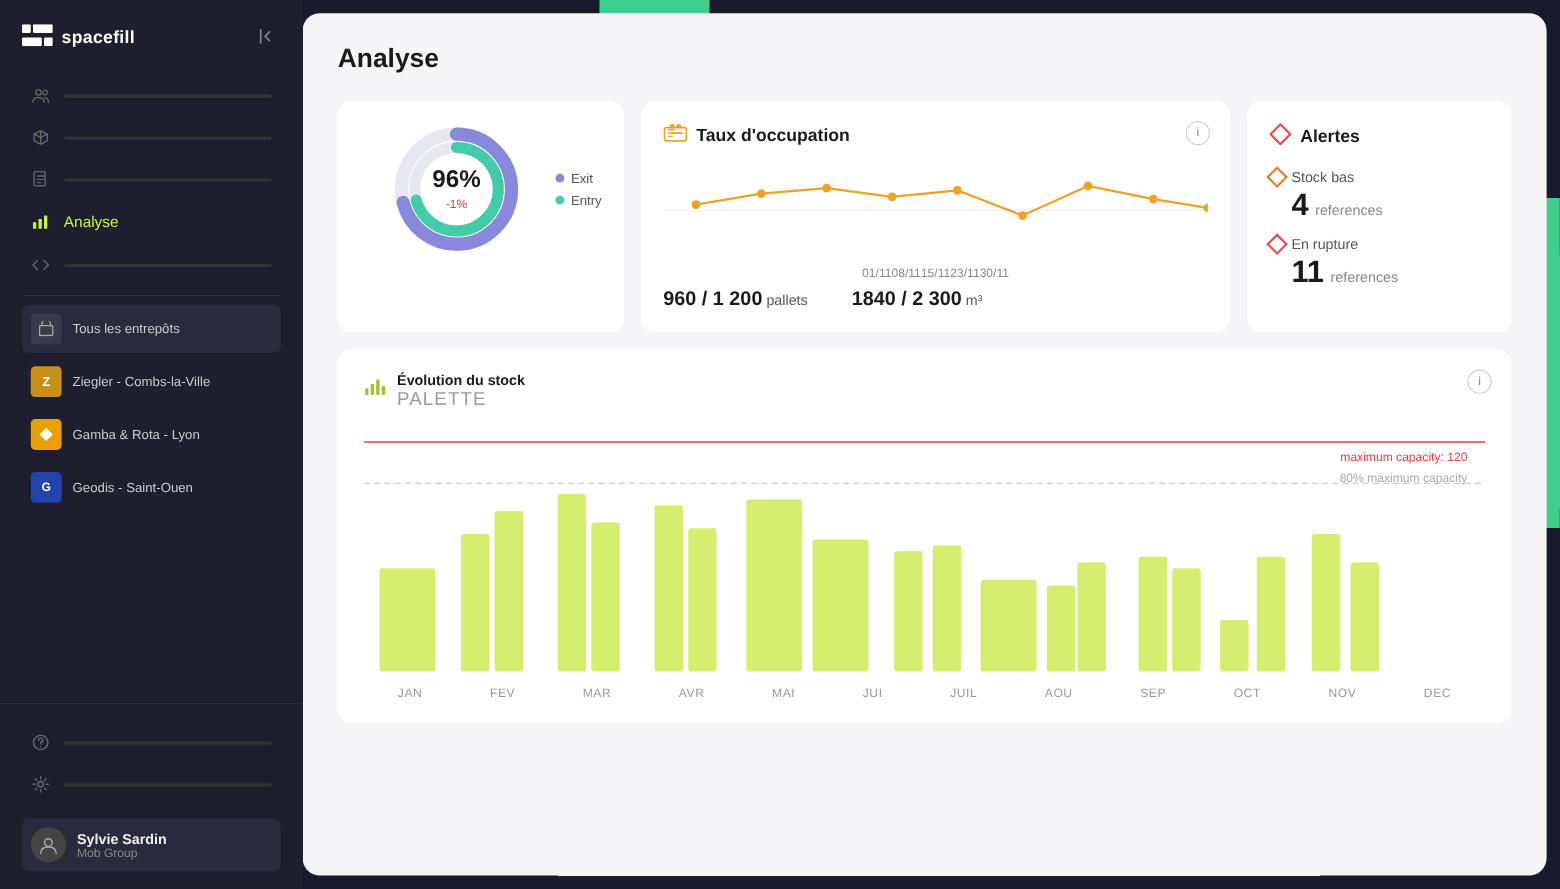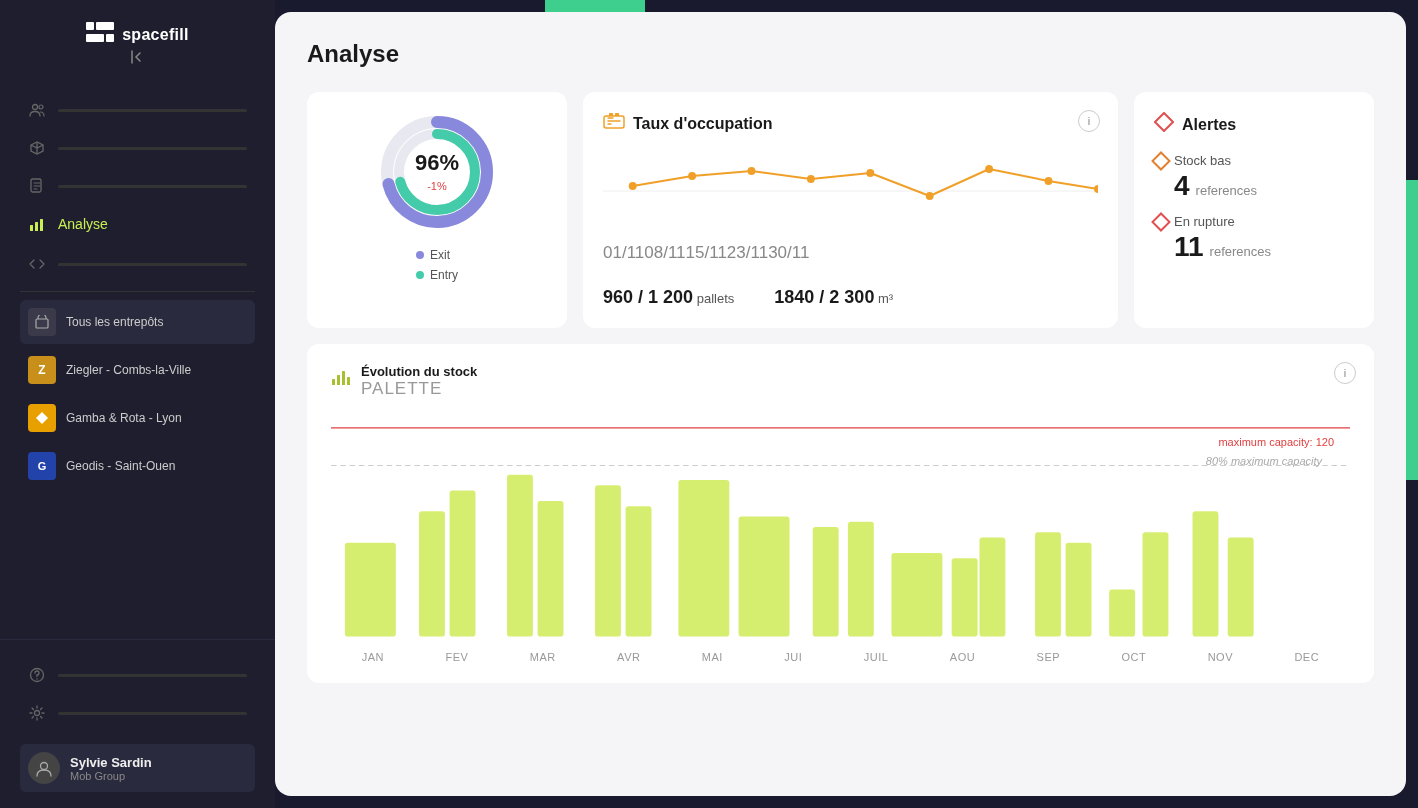--- a/index.html
+++ b/index.html
@@ -48,24 +48,23 @@
       background: #1e1e2e;
       display: flex;
       flex-direction: column;
       position: relative;
       z-index: 10;
       padding: 0;
     }
 
     .sidebar-header {
       display: flex;
-      align-items: center;
+      align-items: flex-end;
       justify-content: space-between;
       padding: 22px 20px 20px 20px;
-      flex-direction: column;
     }
 
     .logo {
       display: flex;
       align-items: center;
       gap: 8px;
     }
 
     .logo-icon {
       color: white;
@@ -295,23 +294,22 @@
       font-size: 11px;
       color: #888;
       cursor: pointer;
       background: none;
     }
 
     
     .donut-container {
       display: flex;
       align-items: center;
-      gap: 16px;
+      gap: 30px;
       justify-content: flex-end;
-      flex-direction: column;
     }
 
     .donut-wrapper {
       position: relative;
       width: 120px;
       height: 120px;
     }
 
     .donut-center {
       position: absolute;
@@ -359,24 +357,24 @@
       margin-bottom: 12px;
     }
 
     .line-chart-svg {
       width: 100%;
       height: 100%;
     }
 
     .chart-labels {
       display: flex;
-      justify-content: flex-start;
-      font-size: 17px;
+      justify-content: center;
+      font-size: 11px;
       color: #888;
-      margin-bottom: 24px;
+      margin-bottom: 6px;
     }
 
     .chart-stats {
       display: flex;
       gap: 40px;
     }
 
     .chart-stat {
       font-size: 13px;
       color: #555;
@@ -818,21 +816,21 @@
 
         <rect x="840" y="175" width="28" height="45" rx="3" fill="#c8e840" opacity="0.75"></rect>
         <rect x="876" y="120" width="28" height="100" rx="3" fill="#c8e840" opacity="0.75"></rect>
 
         <rect x="930" y="100" width="28" height="120" rx="3" fill="#c8e840" opacity="0.75"></rect>
         <rect x="968" y="125" width="28" height="95" rx="3" fill="#c8e840" opacity="0.75"></rect>
       </svg>
 
       
       <div style="position:absolute;top:29px;right:16px;font-size:11px;color:#e04040;font-weight:500;">maximum capacity: 120</div>
-      <div style="position:absolute;top:48px;right:28px;font-size:11px;color:#aaa;font-style:italic;">80% maximum capacity</div>
+      <div style="position:absolute;top:48px;right:16px;font-size:11px;color:#aaa;">80% maximum capacity</div>
     </div>
 
     <div class="month-labels">
       <span>JAN</span>
       <span>FEV</span>
       <span>MAR</span>
       <span>AVR</span>
       <span>MAI</span>
       <span>JUI</span>
       <span>JUIL</span>

